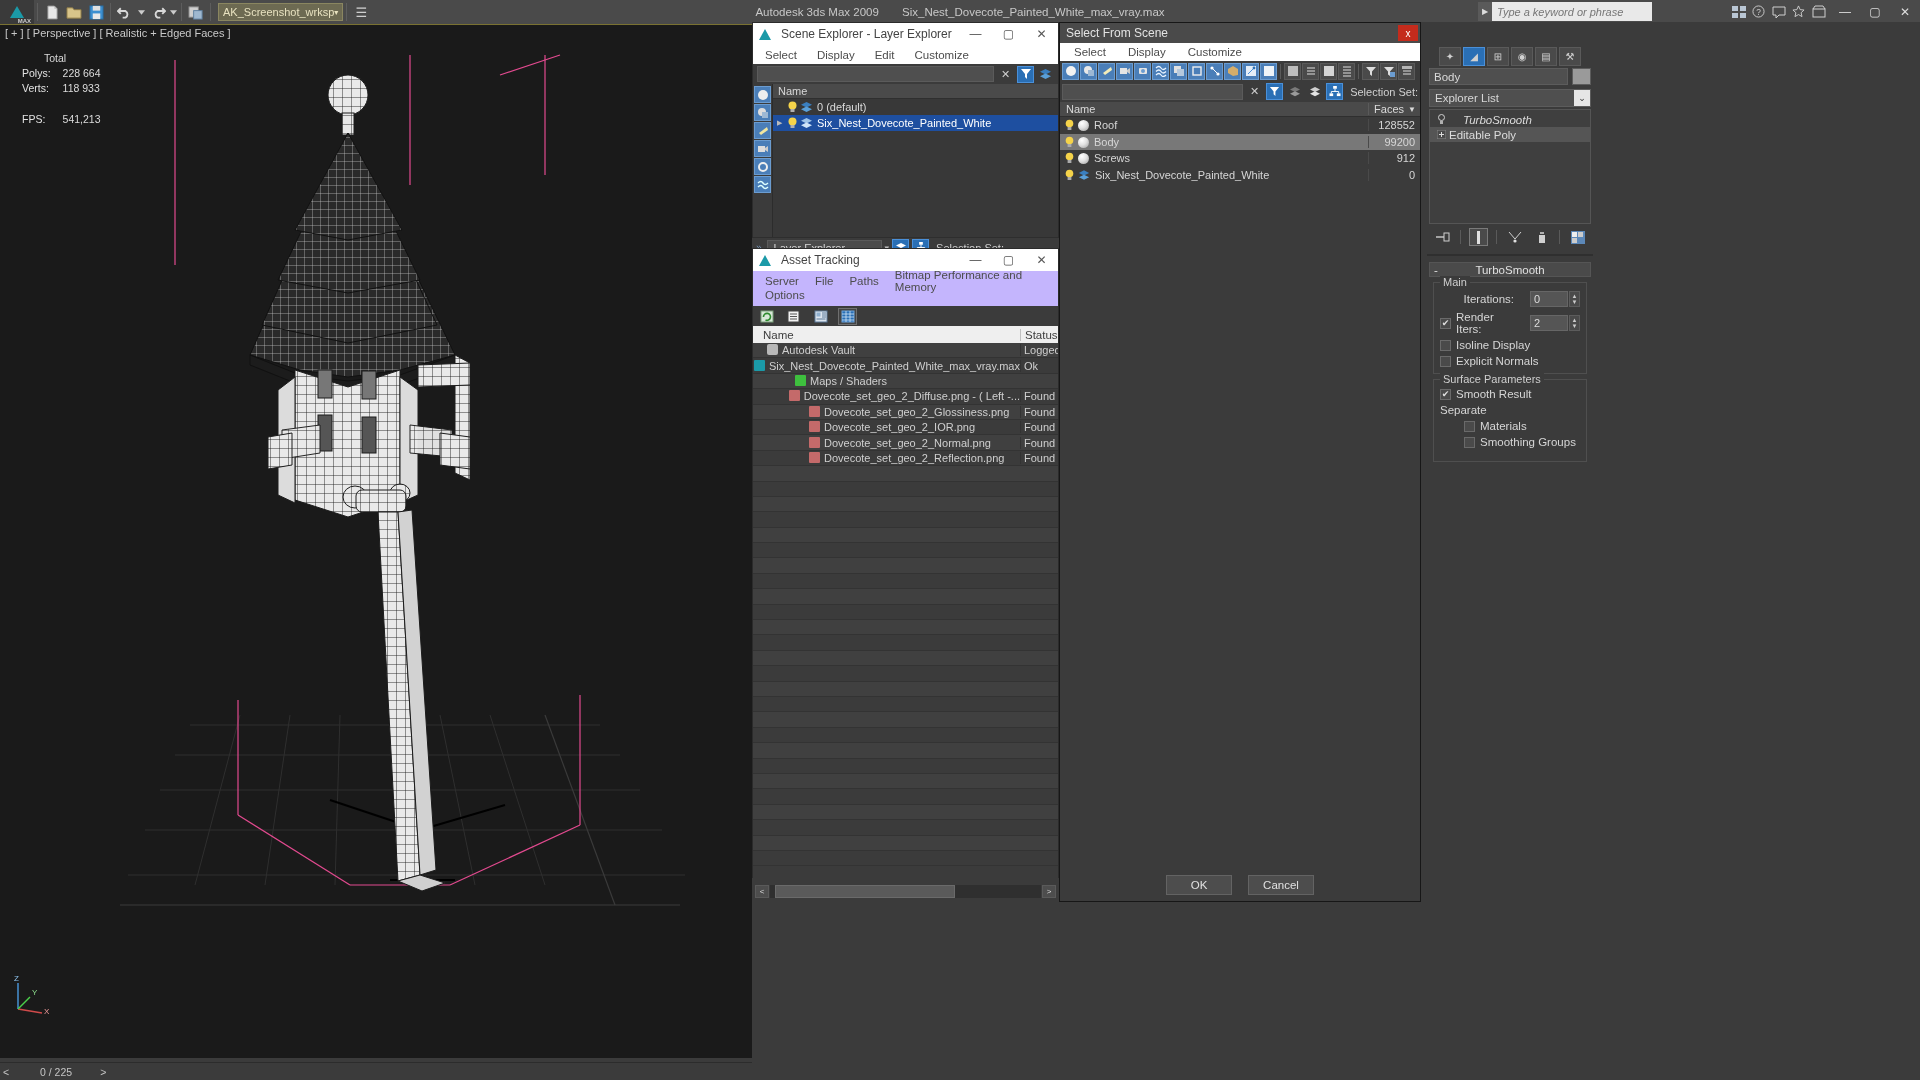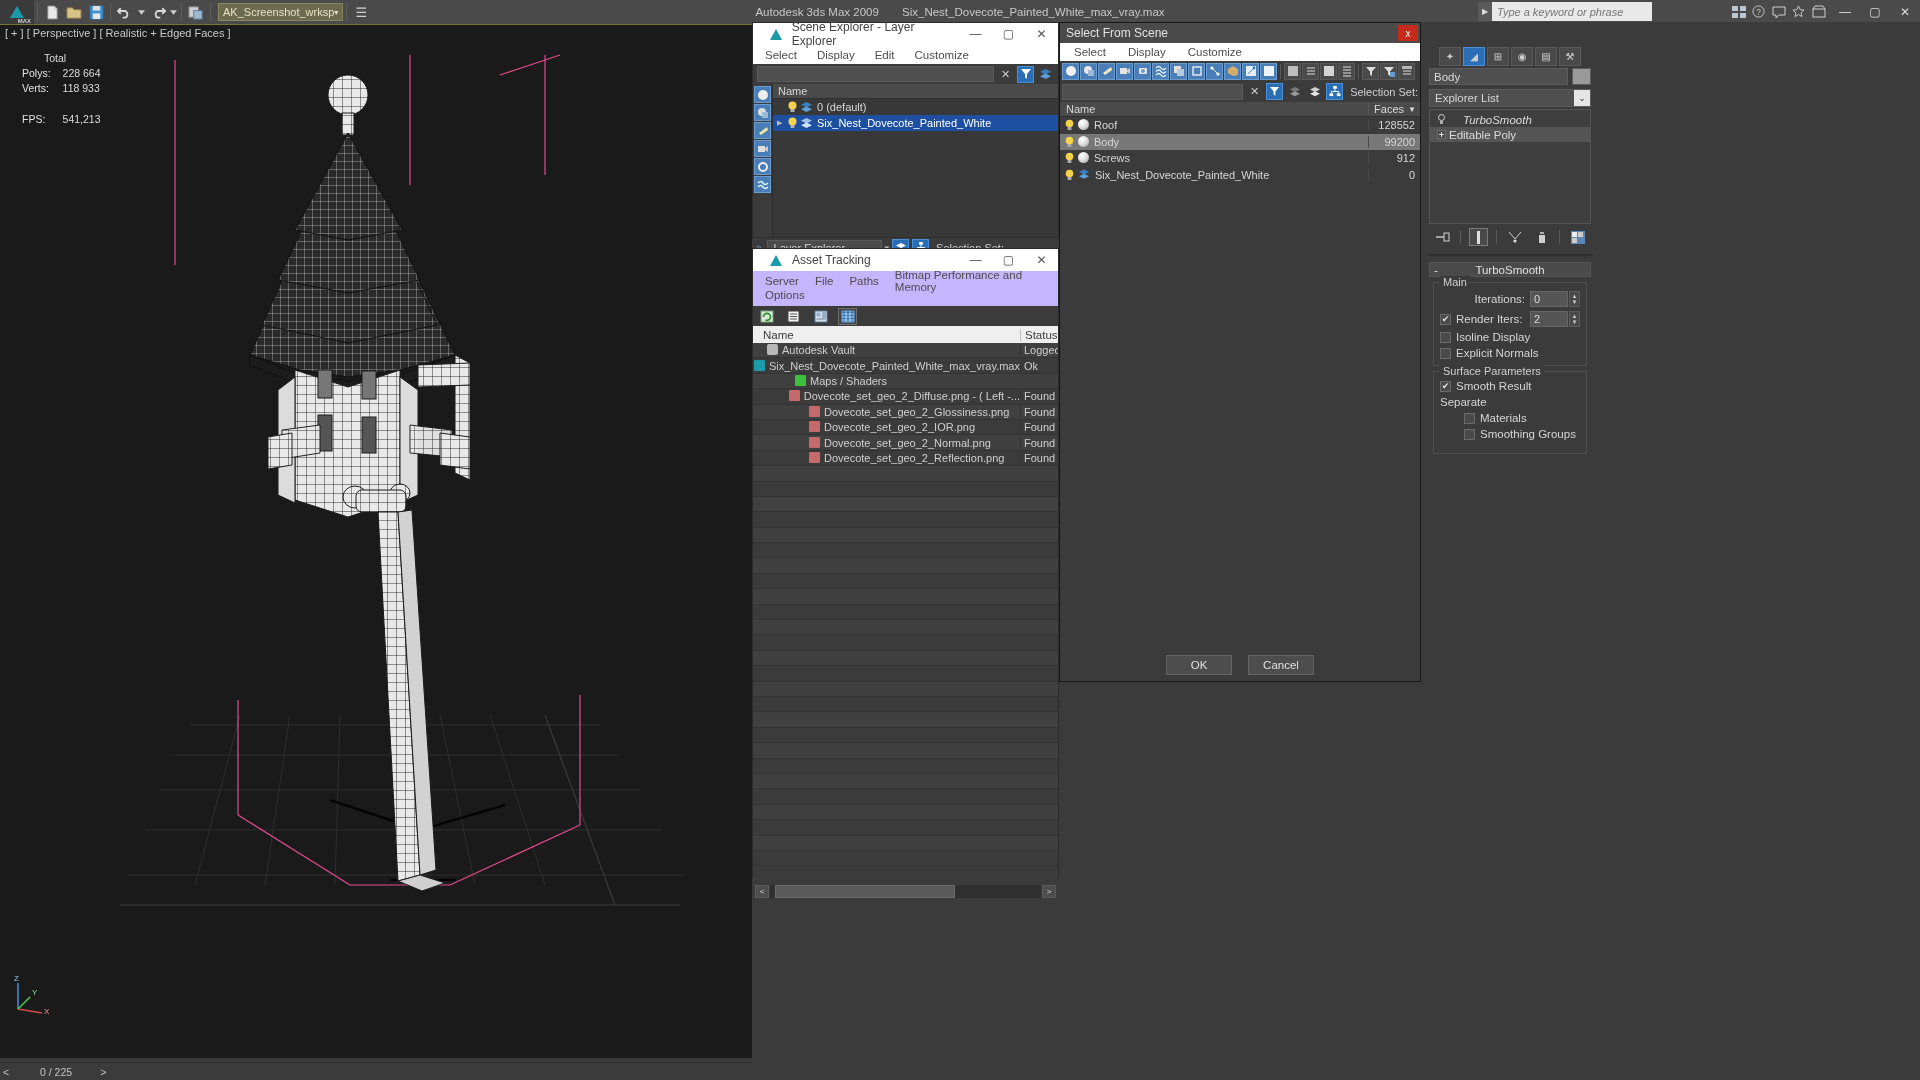--- a/index.html
+++ b/index.html
@@ -82,21 +82,21 @@
     background:#3b3b3b; display:flex; align-items:center; font-size:10.5px; color:#c4c4c4;
     border-top:1px solid #2c2c2c;
   }
   .statusbar .arrow { width:12px;text-align:center; }
   .statusbar .frame { margin-left:28px; }
 
   
   .win { position:absolute; background:#3b3b3b; border:1px solid #2b2b2b; }
   .win-title {
     height:22px; background:#ffffff; display:flex; align-items:center;
-    padding-left:17px; color:#444; font-size:12px;
+    padding-left:6px; color:#444; font-size:12px;
   }
   .win-title .wt-ico { width:16px;height:14px; margin-right:6px; display:flex;align-items:center;}
   .win-title .wt-ico .tri{width:0;height:0;border-left:6px solid transparent;border-right:6px solid transparent;border-bottom:11px solid #1b9aa8;}
   .win-ctrls { margin-left:auto; display:flex; }
   .win-ctrls div { width:33px;height:22px; display:flex;align-items:center;justify-content:center;color:#555;font-size:12px;}
   .menubar {
     height:19px; background:#ffffff; display:flex; align-items:center; padding-left:12px;
     gap:20px; color:#4c4c4c; font-size:11.5px;
   }
 
@@ -139,42 +139,42 @@
   .at-row .s { width:38px; border-left:1px solid #333; padding-left:3px; color:#cfcfcf; }
   .at-row .n .ind { display:inline-block; }
   .sq { width:11px;height:11px; display:inline-block; margin-right:4px; flex:none;}
   .at-scroll { height:16px; background:#3b3b3b; display:flex; align-items:center; padding:0 2px; }
   .at-scroll .sb-left,.at-scroll .sb-right { width:14px;height:13px;background:#4d4d4d;border:1px solid #5a5a5a;
      display:flex;align-items:center;justify-content:center;font-size:8px;color:#ddd;}
   .at-scroll .sb-track { flex:1; height:13px; background:#2f2f2f; margin:0 1px; position:relative;}
   .at-scroll .sb-thumb { position:absolute; left:5px; top:0; width:180px; height:13px; background:#5a5a5a; border:1px solid #6a6a6a;}
 
   
-  #select-from-scene { left:1059px; top:22px; width:362px; height:660px; border:1px solid #171717; }
+  #select-from-scene { left:1059px; top:22px; width:362px; height:880px; border:1px solid #171717; }
   .sfs-title { height:20px; background:#4a4a4a; display:flex; align-items:center; padding-left:6px;
      color:#e3e3e3; font-size:12px; }
   .sfs-title .x { margin-left:auto; width:20px;height:16px; background:#c42b1c; color:#fff;
      display:flex;align-items:center;justify-content:center; font-size:10px; margin-right:2px;}
   .sfs-menu { height:18px; background:#fff; display:flex; align-items:center; gap:22px; padding-left:14px;
      color:#4c4c4c; font-size:11.5px;}
   .sfs-tb { height:20px; background:#3b3b3b; display:flex; align-items:center; padding:1px 2px; gap:1px; }
   .sfs-tb .b { width:17px;height:17px; background:#4a7eb8; border:1px solid #6b9cd0;
      display:flex;align-items:center;justify-content:center; }
   .sfs-tb .b.plain { background:#4a4a4a; border:1px solid #5a5a5a; }
   .sfs-tb .div { width:1px;height:15px;background:#5a5a5a; margin:0 2px;}
   .sfs-tb2 { height:21px; background:#3b3b3b; display:flex; align-items:center; padding:0 2px; gap:3px;}
   .sfs-search { flex:1; height:16px; background:#4f4f4f; border:1px solid #5b5b5b; }
   .sfs-head { height:15px; background:#4a4a4a; display:flex; align-items:center; font-size:11px; color:#dadada;
      border-bottom:1px solid #2f2f2f;}
   .sfs-head .c1 { flex:1; padding-left:6px; }
   .sfs-head .c2 { width:52px; border-left:1px solid #5a5a5a; text-align:right; padding-right:4px; display:flex; align-items:center; justify-content:flex-end; gap:4px;}
   .sfs-rows { background:#3b3b3b; }
   .sfs-row { height:16.5px; display:flex; align-items:center; font-size:11px; color:#d6d6d6;}
   .sfs-row.hl { background:#787878; }
-  .sfs-row .c1 { flex:1; display:flex; align-items:flex-start; padding-left:4px; }
+  .sfs-row .c1 { flex:1; display:flex; align-items:flex-end; padding-left:4px; }
   .sfs-row .c2 { width:52px; border-left:1px solid #4a4a4a; text-align:right; padding-right:5px; }
   .sphere-ic { width:11px;height:11px;border-radius:50%; display:inline-block; margin-right:5px;
      background:radial-gradient(circle at 35% 30%, #ffffff 0%, #e2e2e2 45%, #9a9a9a 100%); flex:none;}
   .sfs-buttons { position:absolute; bottom:6px; left:0; width:100%; display:flex; justify-content:center; gap:16px;}
   .btn { width:66px;height:20px; background:#4d4d4d; border:1px solid #636363; color:#e0e0e0;
      font-size:11.5px; display:flex;align-items:center;justify-content:center; }
 
   
   #command-panel { position:absolute; left:1421px; top:22px; width:499px; height:1058px; background:#3b3b3b; }
   .cp-tabs { height:22px; display:flex; align-items:center; justify-content:center; gap:2px; background:#3b3b3b; padding-top:2px;}
@@ -197,21 +197,21 @@
   .stack-tools { display:flex; align-items:center; gap:8px; padding:4px 8px; }
   .stack-tools .b { width:20px;height:18px; display:flex;align-items:center;justify-content:center;
      font-size:11px; color:#d0d0d0;}
   .stack-tools .b.on { border:1px solid #7a7a7a; background:#4a4a4a;}
   .rollout-hdr { margin:6px 4px 0 4px; height:15px; background:#4a4a4a; border:1px solid #555;
      display:flex;align-items:center;justify-content:center; font-size:11.5px; color:#e0e0e0; position:relative;}
   .rollout-hdr .minus { position:absolute; left:4px; }
   .grp { margin:5px 8px 0 8px; border:1px solid #4f4f4f; padding:8px 6px 6px 6px; position:relative;}
   .grp .cap { position:absolute; top:-7px; left:6px; background:#3b3b3b; padding:0 3px; font-size:11px; color:#cfcfcf;}
   .fld-row { display:flex; align-items:center; margin-bottom:4px; font-size:11.5px; color:#d6d6d6;}
-  .fld-row .lbl { flex:1; text-align:right; padding-right:5px; }
+  .fld-row .lbl { flex:1; text-align:right; padding-right:16px; }
   .spin { width:38px;height:16px; background:#555; border:1px solid #666; color:#ddd; font-size:11px;
      display:flex;align-items:center; padding-left:3px;}
   .spin-arrows { width:11px;height:16px; background:#4a4a4a; border:1px solid #5c5c5c; margin-left:1px;
      display:flex;flex-direction:column;align-items:center;justify-content:center; font-size:6px; color:#ccc;}
   .cbx { width:11px;height:11px; border:1px solid #6a6a6a; background:#4a4a4a; display:inline-flex;
      align-items:center;justify-content:center; font-size:9px; color:#ddd; margin-right:5px; flex:none;}
   .rdo { width:10px;height:10px; border-radius:50%; border:1px solid #6a6a6a; background:#4a4a4a;
      display:inline-flex;align-items:center;justify-content:center; margin-right:6px; flex:none;}
   .rdo .dot { width:4px;height:4px;border-radius:50%; background:#ddd;}
   .chk-row { display:flex; align-items:center; font-size:11.5px; color:#d6d6d6; margin-bottom:4px;}

